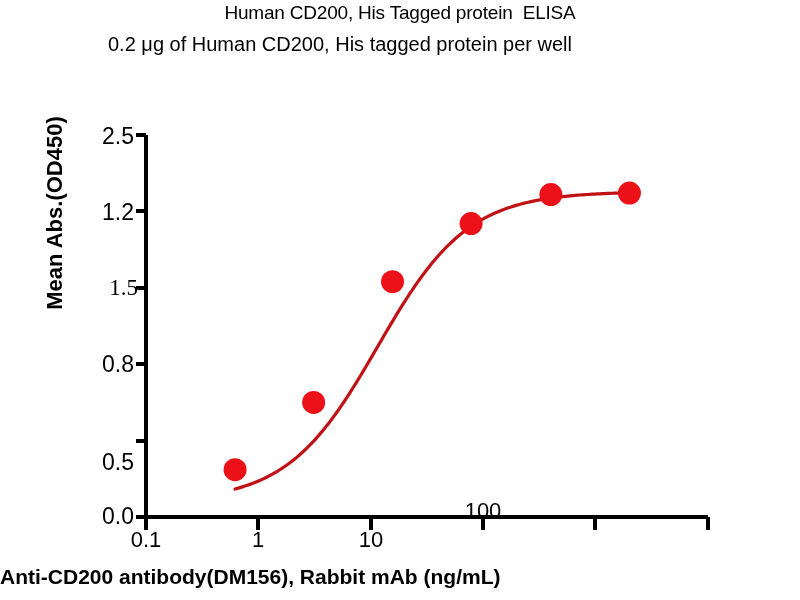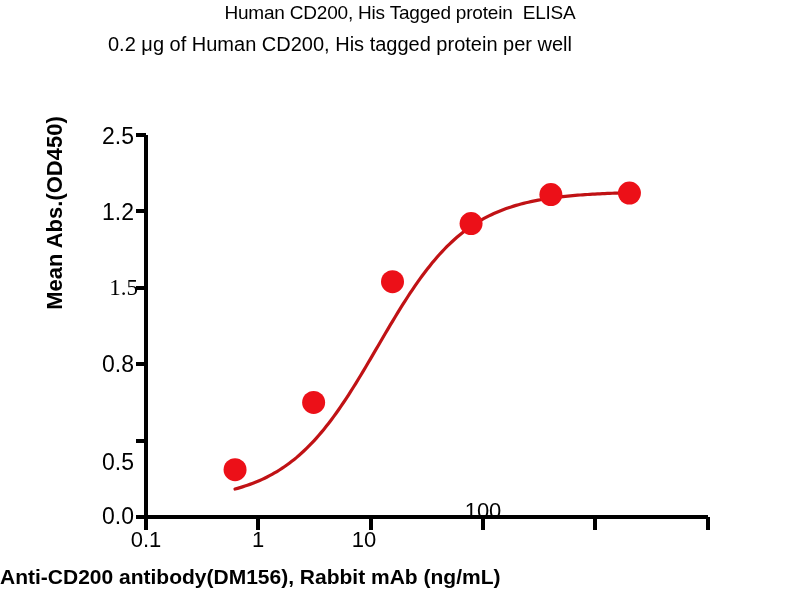--- a/index.html
+++ b/index.html
@@ -101,21 +101,21 @@
 
   <div class="ytick-label" style="left:74px; top:123px;">2.5</div>
   <div class="ytick-label" style="left:74px; top:199px;">1.2</div>
   <div class="ytick-label" style="left:78px; top:275px;font-family:Liberation Serif, serif;">1.5</div>
   <div class="ytick-label" style="left:74px; top:351px;">0.8</div>
   <div class="ytick-label" style="left:74px; top:449px;">0.5</div>
   <div class="ytick-label" style="left:74px; top:503px;">0.0</div>
 
   <div class="xtick-label" style="left:86px;  top:527px;">0.1</div>
   <div class="xtick-label" style="left:198px; top:527px;">1</div>
-  <div class="xtick-label" style="left:304px; top:527px;">10</div>
+  <div class="xtick-label" style="left:311px; top:527px;">10</div>
   <div class="xtick-label" style="left:423px; top:498px;">100</div>
 
   <svg class="plot" viewBox="0 0 800 600">
 
     <line x1="146" y1="135" x2="146" y2="517" stroke="#000000" stroke-width="4"></line>
     <line x1="144" y1="517" x2="708" y2="517" stroke="#000000" stroke-width="4"></line>
 
     <g>
       <line x1="136" y1="135" x2="146" y2="135" stroke="#000000" stroke-width="4"></line>
       <line x1="136" y1="211" x2="146" y2="211" stroke="#000000" stroke-width="4"></line>

